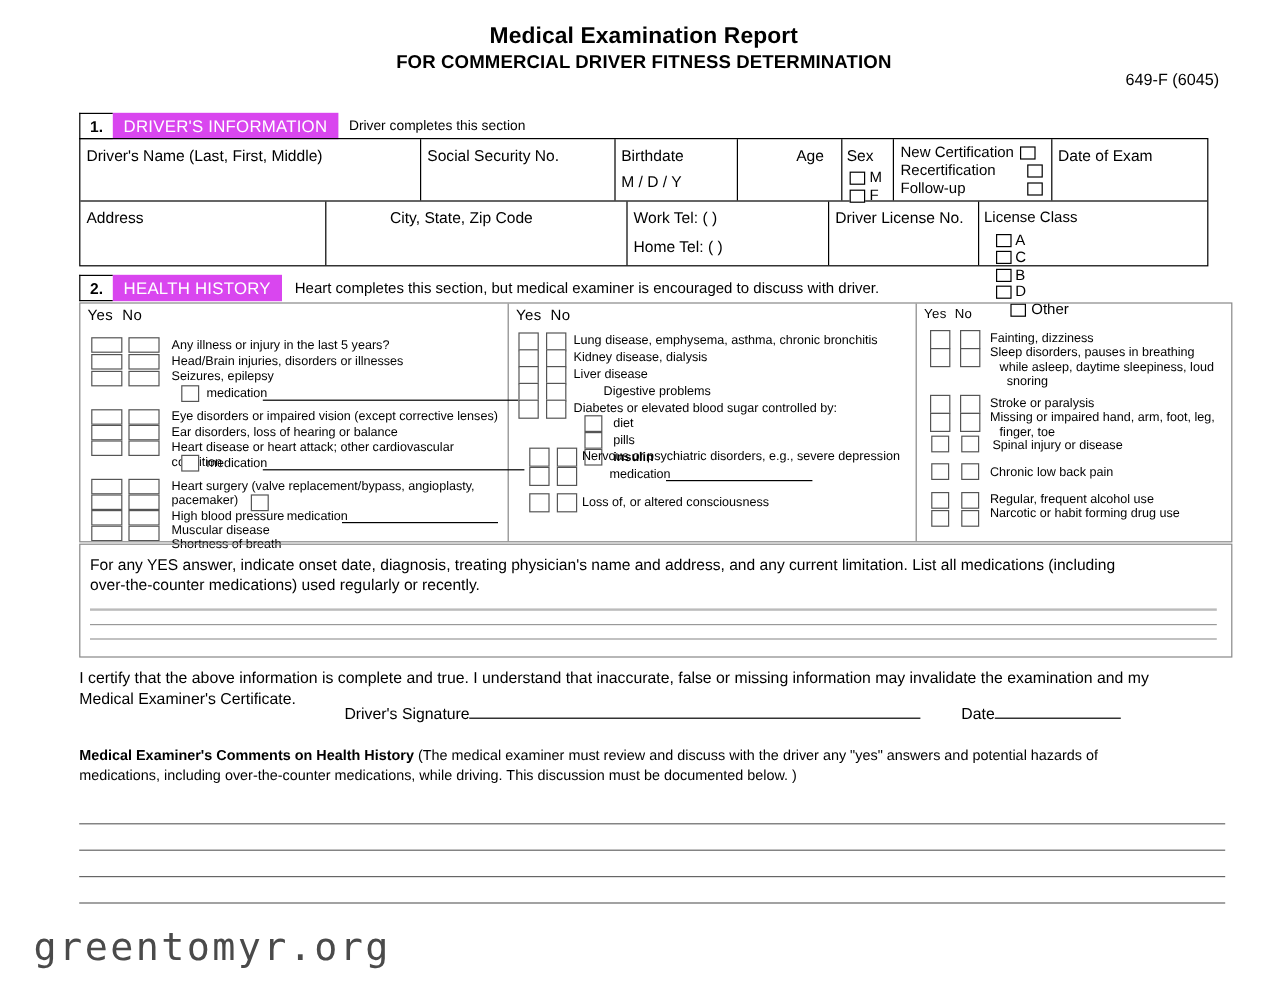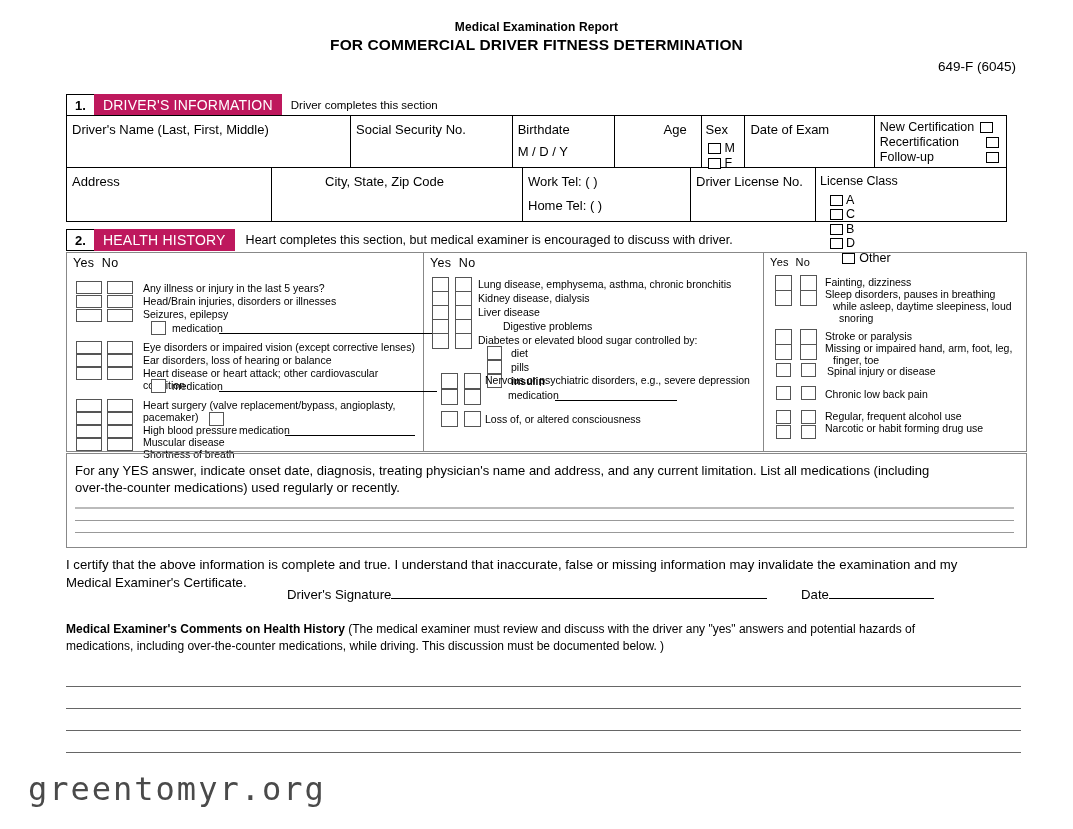--- a/index.html
+++ b/index.html
@@ -10,39 +10,39 @@
   body {
     width: 1073px; height: 829px;
     position: relative;
     font-family: "Liberation Sans", sans-serif;
     color: #000;
     overflow: hidden;
   }
 
   
   .title-wrap { text-align: center; padding-top: 20px; }
-  .title-1 { font-size: 12px; font-weight: bold; letter-spacing: .1px; }
+  .title-1 { font-size: 19px; font-weight: bold; letter-spacing: .1px; }
   .title-2 { font-size: 15.5px; font-weight: bold; margin-top: 2px; letter-spacing: .1px; }
   .form-no {
     position: absolute; right: 57px; top: 59px;
     font-size: 13.5px;
   }
 
   
   .sec-header {
     display: flex; align-items: stretch;
     height: 22px;
   }
   .sec-num {
     border: 1.6px solid #000; border-right: none;
     width: 28px; display: flex; align-items: center; justify-content: center;
     font-size: 13px; font-weight: bold;
   }
   .sec-name {
-    background: #be185d; color: #fff;
+    background: #d946ef; color: #fff;
     display: flex; align-items: center;
     padding: 0 9px 1px 9px;
     font-size: 14px;
     letter-spacing: .2px;
   }
   .sec-note {
     display: flex; align-items: center;
     padding-left: 9px; font-size: 11.5px;
   }
   .sec-note.bigger { font-size: 12.5px; padding-left: 11px; }
@@ -202,36 +202,36 @@
     </div>
     <div class="cell c-sex" style="padding-left:4px;">
       <span class="lbl">Sex</span>
       <div class="sex-row" style="padding-left:2px;">
         <span class="cb"></span><span>M</span>
       </div>
       <div class="sex-row" style="padding-left:2px;margin-top:1px;">
         <span class="cb"></span><span>F</span>
       </div>
     </div>
-    <div class="cell c-exam">
-      <span class="lbl">Date of Exam</span>
-    </div>
     <div class="cell c-cert" style="padding-top:4px;">
       <div class="cert-line">
         <span class="txt">New Certification</span>
         <span class="cb"></span>
       </div>
       <div class="cert-line">
         <span class="txt">Recertification</span>
         <span class="cb" style="margin-left:6px;"></span>
       </div>
       <div class="cert-line">
         <span class="txt">Follow-up</span>
         <span class="cb" style="margin-left:6px;"></span>
       </div>
+    </div>
+    <div class="cell c-exam">
+      <span class="lbl">Date of Exam</span>
     </div>
   </div>
 
   <div class="row2">
     <div class="cell c-addr">
       <span class="lbl">Address</span>
     </div>
     <div class="cell c-city">
       <span class="lbl">City, State, Zip Code</span>
     </div>

